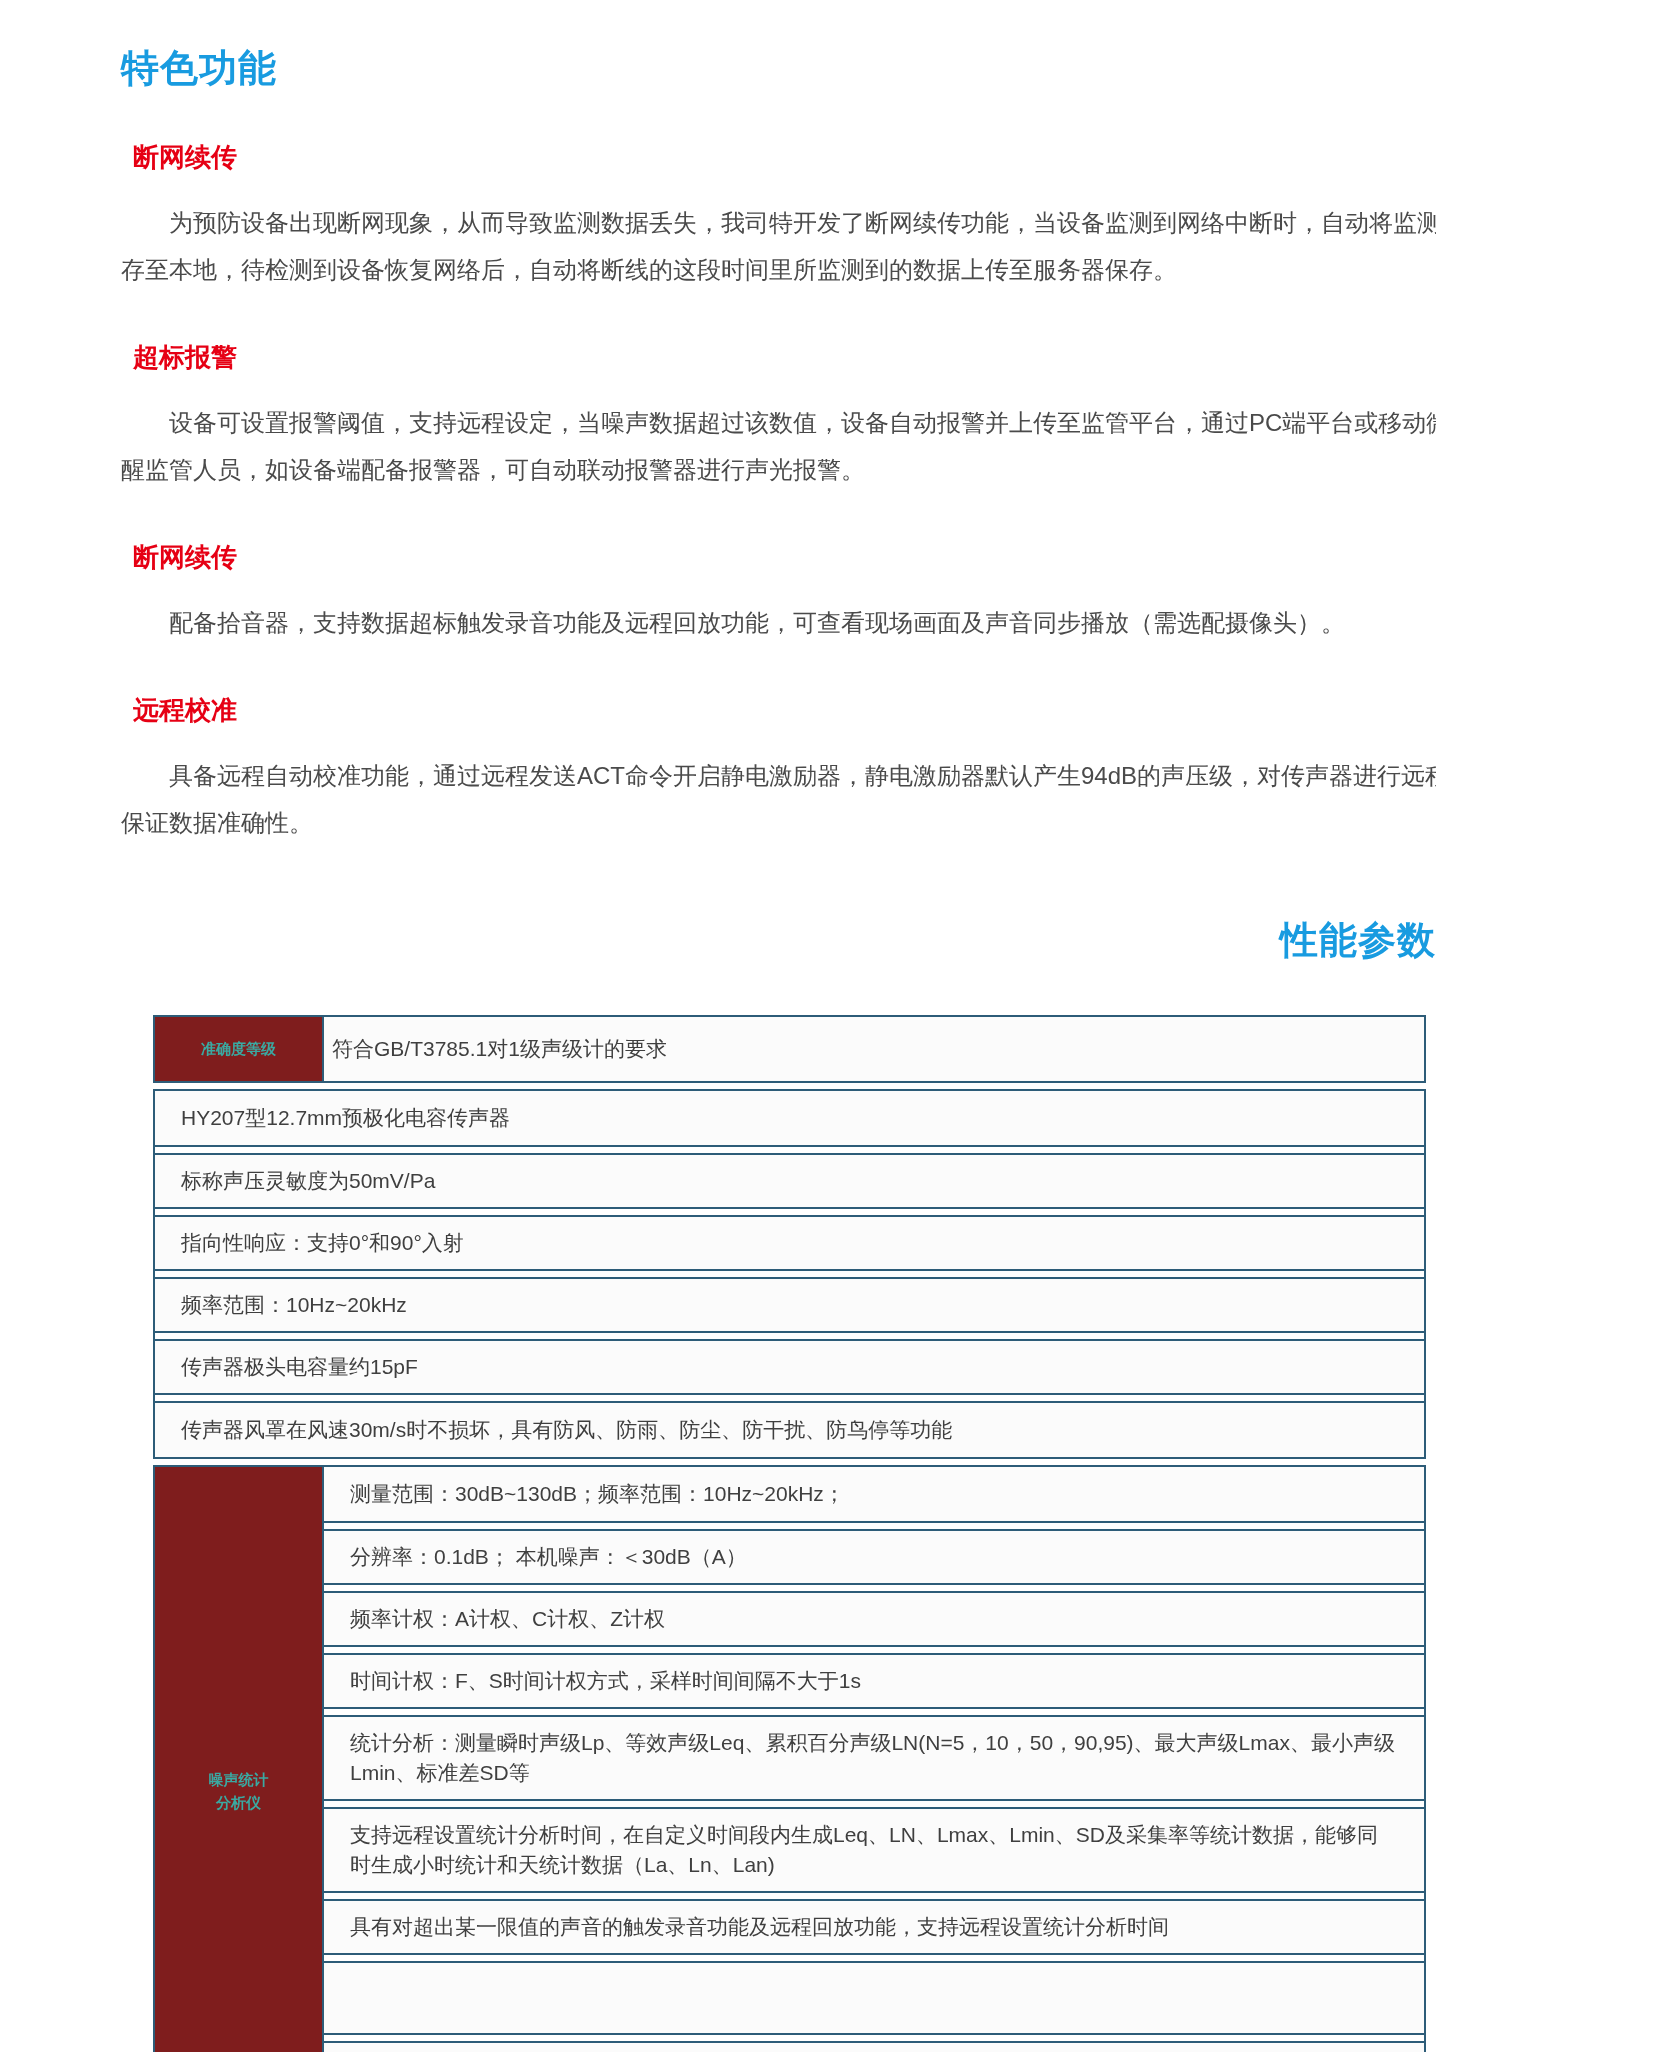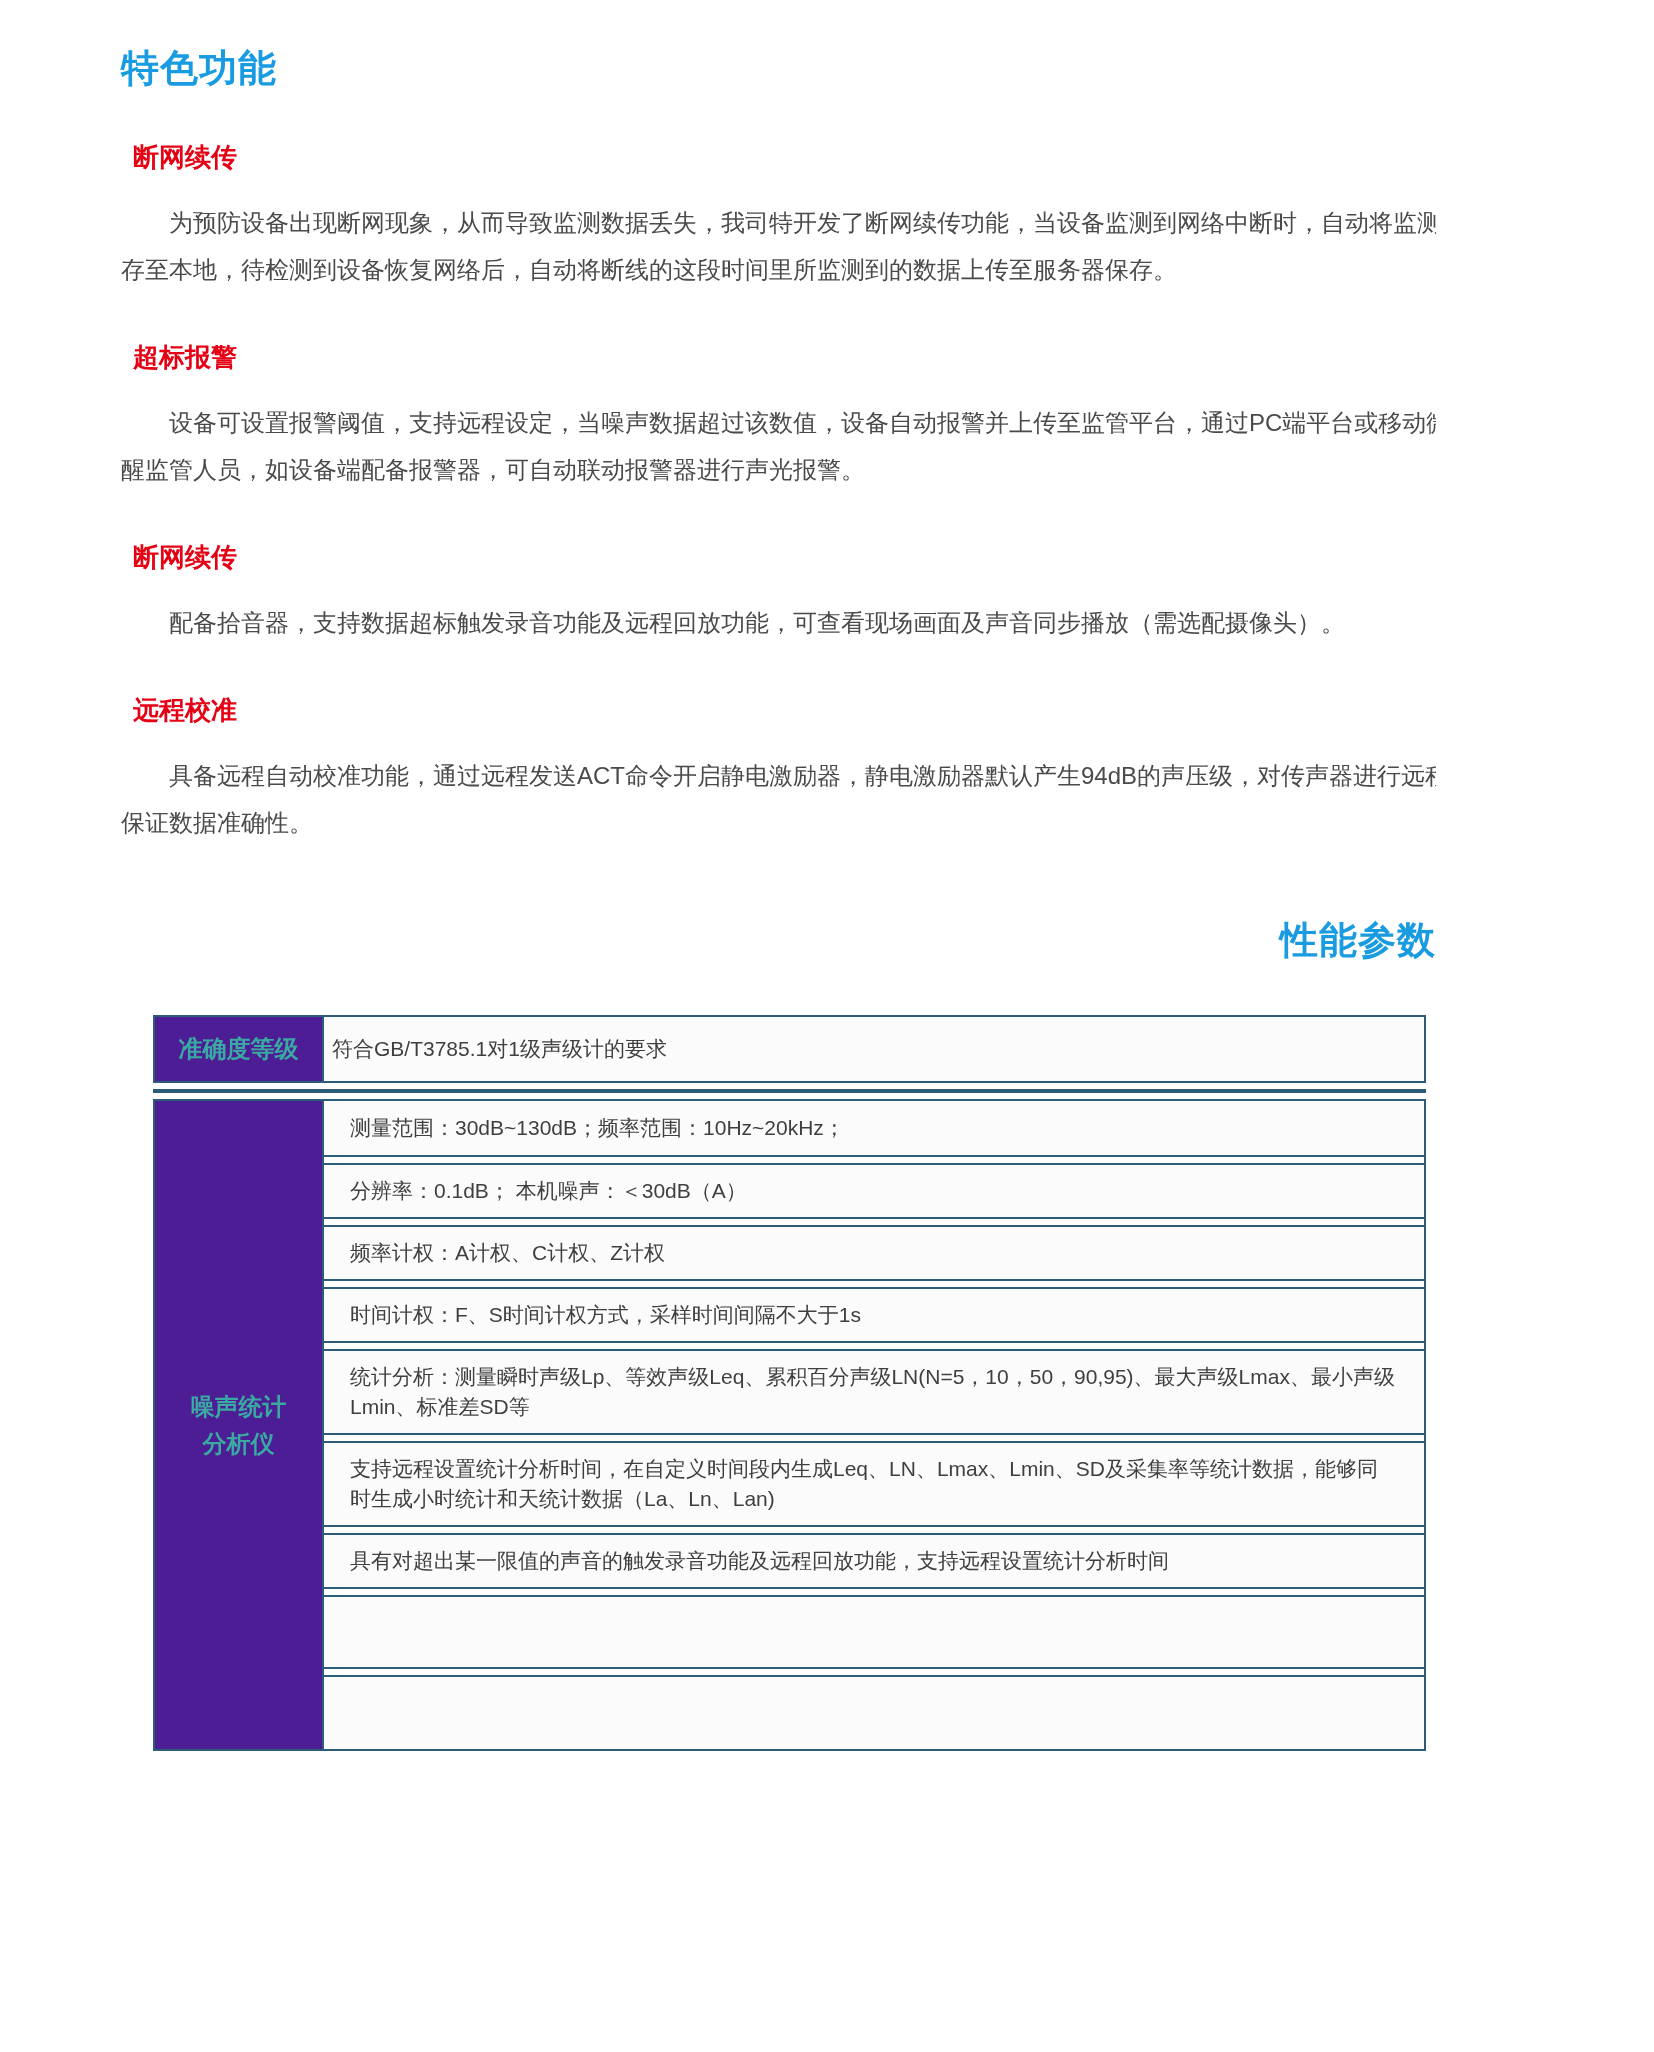--- a/index.html
+++ b/index.html
@@ -56,25 +56,25 @@
   }
   .spec-group + .spec-group{margin-top:6px;}
   .spec-label{
     flex:0 0 167px;
     border-right:2px solid var(--border);
     display:flex;
     align-items:center;
     justify-content:center;
     text-align:center;
     color:var(--teal);
-    font-size:24px;
+    font-size:15px;
     font-weight:bold;
     line-height:1.55;
     white-space:pre-line;
-    background:#4c1d95;
+    background:#7f1d1d;
   }
   .spec-rows{
     flex:1;
     display:flex;
     flex-direction:column;
   }
   .spec-row{
     box-sizing:border-box;
     min-height:56px;
     display:flex;
@@ -114,20 +114,28 @@
   <h1 class="section-title second">性能参数</h1>
 
   <div id="spec-table" class="spec-table">
       <div class="spec-group first">
         <div class="spec-label">准确度等级</div>
         <div class="spec-rows">
           <div class="spec-row">符合GB/T3785.1对1级声级计的要求</div>
         </div>
       </div>
       <div class="spec-group">
+        <div class="spec-rows">
+          <div class="spec-row">HY207型12.7mm预极化电容传声器</div>
+          <div class="spec-row">标称声压灵敏度为50mV/Pa</div>
+          <div class="spec-row">指向性响应：支持0°和90°入射</div>
+          <div class="spec-row">频率范围：10Hz~20kHz</div>
+          <div class="spec-row">传声器极头电容量约15pF</div>
+          <div class="spec-row">传声器风罩在风速30m/s时不损坏，具有防风、防雨、防尘、防干扰、防鸟停等功能</div>
+        </div>
       </div>
       <div class="spec-group">
         <div class="spec-label">噪声统计
 分析仪</div>
         <div class="spec-rows">
           <div class="spec-row">测量范围：30dB~130dB；频率范围：10Hz~20kHz；</div>
           <div class="spec-row">分辨率：0.1dB； 本机噪声：＜30dB（A）</div>
           <div class="spec-row">频率计权：A计权、C计权、Z计权</div>
           <div class="spec-row">时间计权：F、S时间计权方式，采样时间间隔不大于1s</div>
           <div class="spec-row">统计分析：测量瞬时声级Lp、等效声级Leq、累积百分声级LN(N=5，10，50，90,95)、最大声级Lmax、最小声级Lmin、标准差SD等</div>

